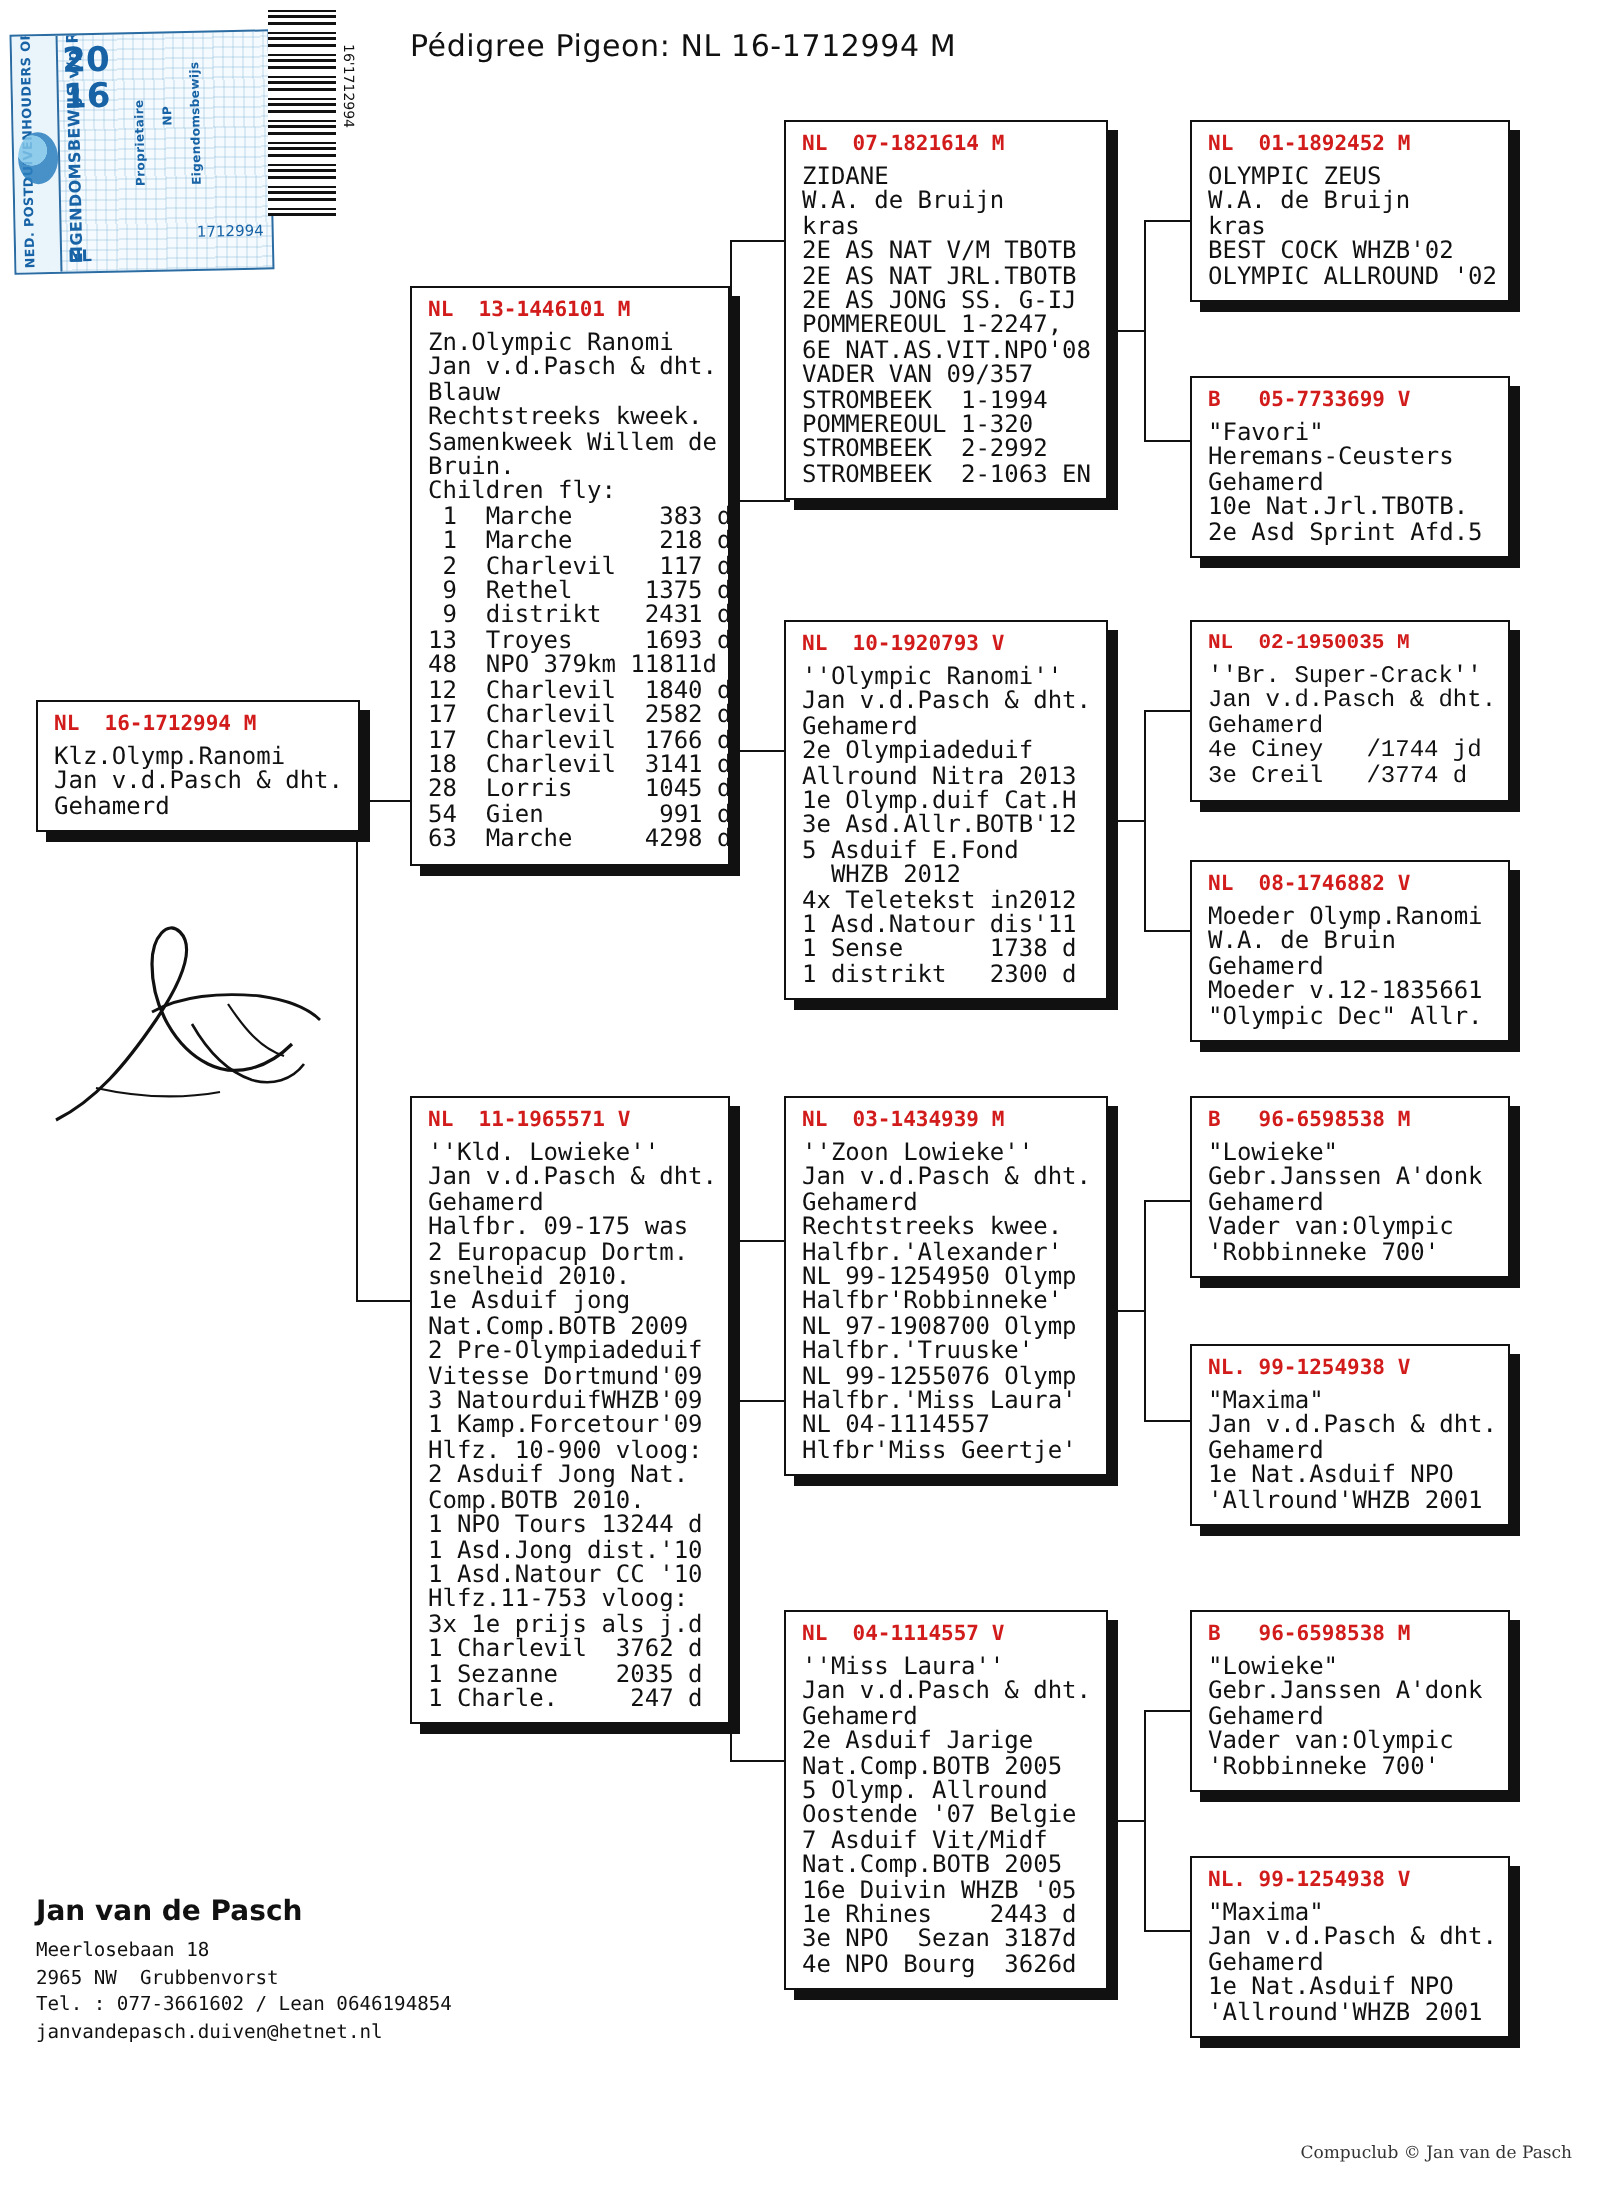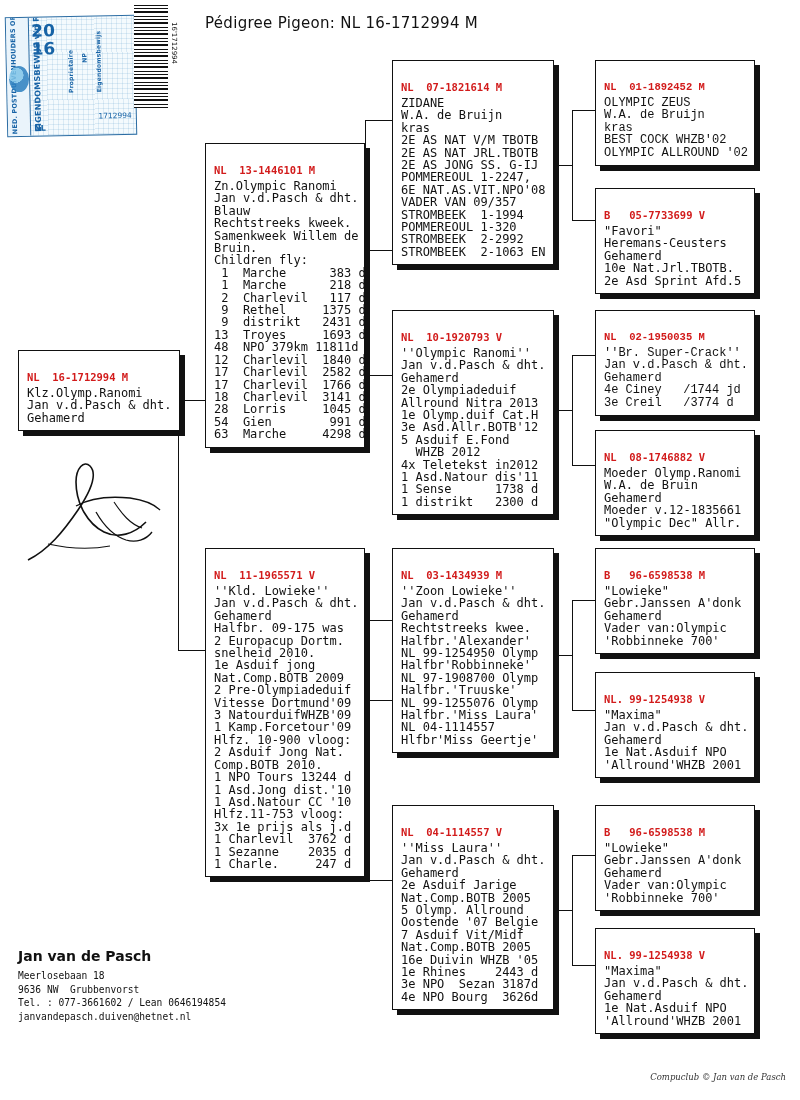--- a/index.html
+++ b/index.html
@@ -21,21 +21,21 @@
     letter-spacing:.3px;
   }
 
   
   .box{
     position:absolute;
     background:#ffffff;
     border:1.6px solid #111;
     box-shadow:5px 5px 0 #111;
     box-sizing:border-box;
-    padding:20px 6px 6px 8px;
+    padding:5px 6px 6px 8px;
   }
   .box .hdr{
     font-size:10.5px;
     font-weight:bold;
     color:#d21b1b;
     white-space:pre;
     margin-bottom:4px;
     letter-spacing:0px;
   }
   .box .body{
@@ -114,21 +114,21 @@
   
   .footer{position:absolute;left:18px;top:948px;}
   .footer .name{
     font-family:"DejaVu Sans", sans-serif;
     font-size:14px;font-weight:bold;color:#111;margin-bottom:5px;
   }
   .footer .line{font-size:9.6px;line-height:13.5px;color:#111;white-space:pre;}
   .credit{
     position:absolute;right:14px;top:1072px;
     font-family:"DejaVu Serif", serif;
-    font-style:italic;font-size:8.5px;color:#333;
+    font-size:8.5px;color:#333;
   }
 </style>
 </head>
 <body>
 
 <div class="page">
 
   <div class="ringwrap">
     <div class="ringcard">
       <div class="side"></div>
@@ -303,21 +303,21 @@
 5 Olymp. Allround
 Oostende '07 Belgie
 7 Asduif Vit/Midf
 Nat.Comp.BOTB 2005
 16e Duivin WHZB '05
 1e Rhines    2443 d
 3e NPO  Sezan 3187d
 4e NPO Bourg  3626d</div>
   </div>
 
-  <div class="box" style="left:595px;top:60px;width:160px;font-family:Liberation Mono, monospace;">
+  <div class="box" style="left:595px;top:60px;width:160px;">
     <div class="hdr">NL  01-1892452 M</div>
     <div class="body">OLYMPIC ZEUS
 W.A. de Bruijn
 kras
 BEST COCK WHZB'02
 OLYMPIC ALLROUND '02</div>
   </div>
 
   <div class="box" style="left:595px;top:188px;width:160px;">
     <div class="hdr">B   05-7733699 V</div>
@@ -386,20 +386,20 @@
     <path d="M10 120 C 30 110, 45 92, 60 70 C 72 52, 80 34, 72 26 C 66 20, 58 28, 58 42 C 58 64, 70 84, 86 92 C 100 99, 116 94, 128 82" fill="none" stroke="#111" stroke-width="1.6"></path>
     <path d="M58 66 C 72 58, 92 56, 112 58 C 126 60, 136 64, 142 70" fill="none" stroke="#111" stroke-width="1.4"></path>
     <path d="M78 72 C 86 86, 96 96, 108 100 C 118 103, 128 100, 134 92" fill="none" stroke="#111" stroke-width="1.3"></path>
     <path d="M96 62 C 104 74, 112 84, 124 88" fill="none" stroke="#111" stroke-width="1.1"></path>
     <path d="M30 104 C 48 108, 70 110, 92 106" fill="none" stroke="#111" stroke-width="1.1"></path>
   </svg>
 
   <div class="footer">
     <div class="name">Jan van de Pasch</div>
     <div class="line">Meerlosebaan 18</div>
-    <div class="line">9636 NW  Grubbenvorst</div>
+    <div class="line">2965 NW  Grubbenvorst</div>
     <div class="line">Tel. : 077-3661602 / Lean 0646194854</div>
     <div class="line">janvandepasch.duiven@hetnet.nl</div>
   </div>
 
   <div class="credit">Compuclub © Jan van de Pasch</div>
 
 </div>
 
 </body></html>

